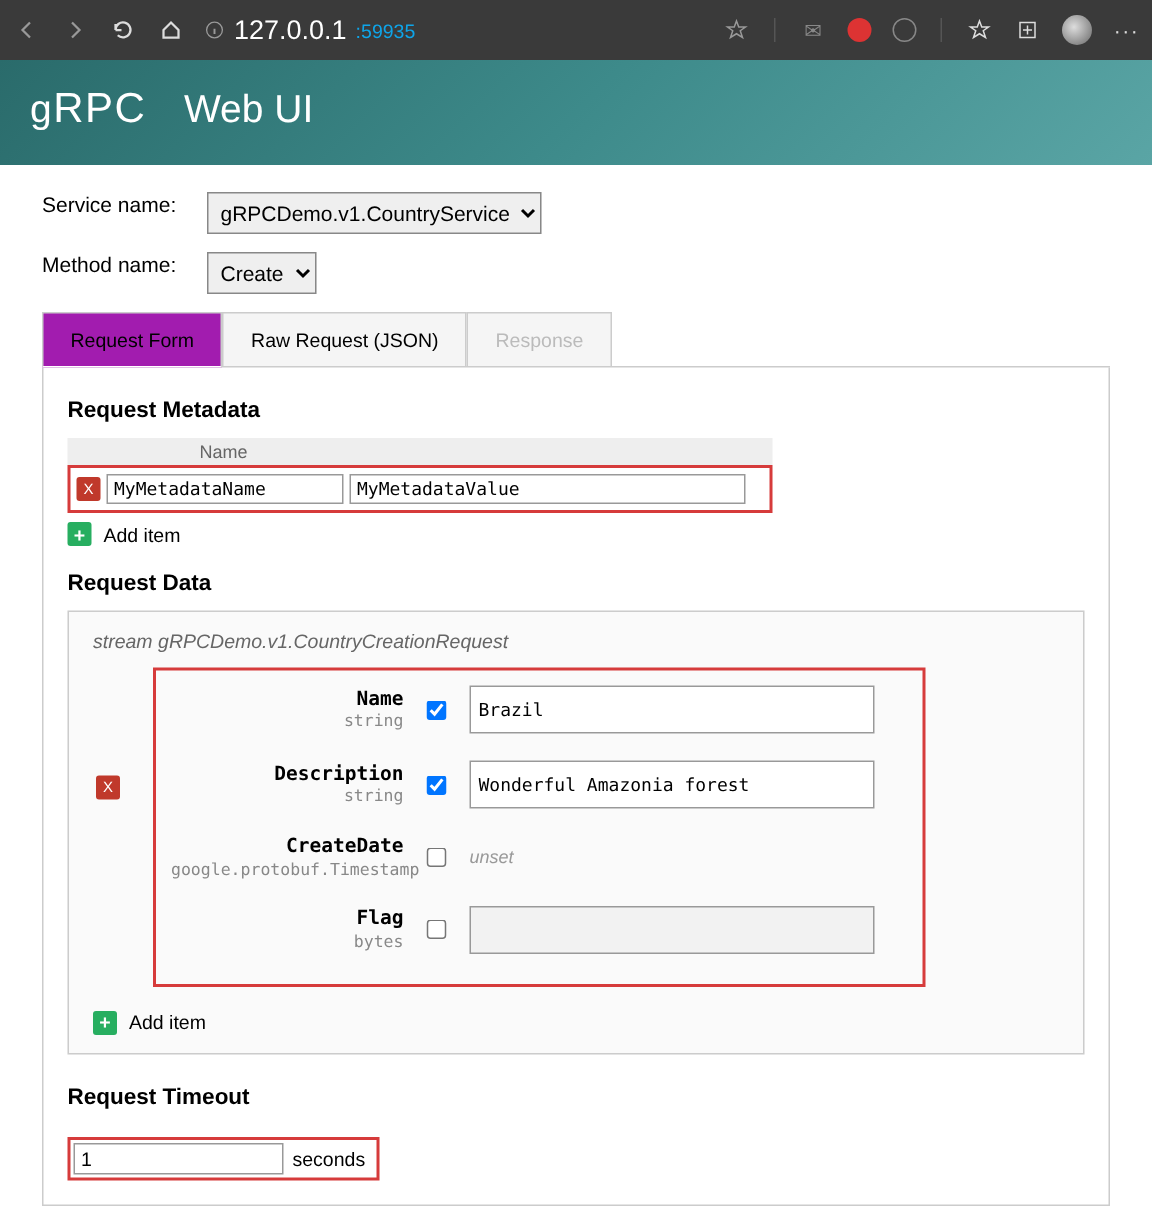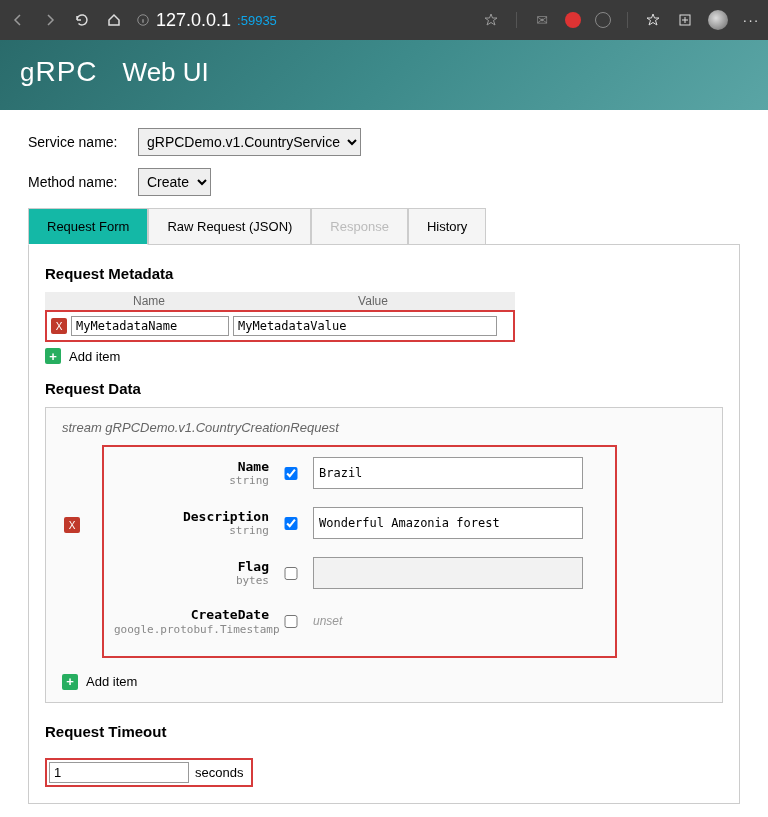--- a/index.html
+++ b/index.html
@@ -20,27 +20,27 @@
 
 .header-banner { background: linear-gradient(135deg, #2a6b6b 0%, #3d8a8a 50%, #5aa5a5 100%); color: #fff; padding: 16px 20px 22px; }
 .header-banner .title-row { display: flex; align-items: baseline; gap: 25px; }
 .header-banner .logo { font-size: 28px; font-weight: 500; letter-spacing: 1px; }
 .header-banner .logo .g { font-size: 26px; }
 .header-banner .subtitle { font-size: 26px; font-weight: 300; }
 .header-banner .conn-row { margin-top: 20px; font-size: 18px; font-weight: 300; color: #e0efef; }
 .header-banner .conn-row .host-port { color: #7de0e0; font-style: italic; }
 
 .content { padding: 18px 28px; }
-.form-row { display: flex; align-items: center; margin-bottom: 12px; }
+.form-row { display: flex; margin-bottom: 12px; }
 .form-row label { width: 110px; }
 .form-row select { padding: 4px; font-size: 14px; border: 1px solid #888; }
 
 .tabs { display: flex; border-bottom: 1px solid #ccc; margin-top: 12px; }
 .tab { padding: 10px 18px; border: 1px solid #ccc; border-bottom: none; margin-right: 0; font-size: 13px; cursor: pointer; background: #f5f5f5; }
-.tab.active { background: #14b8a6; border-bottom: 1px solid #fff; margin-bottom: -1px; }
+.tab.active { background: #a21caf; border-bottom: 1px solid #fff; margin-bottom: -1px; }
 .tab.disabled { color: #bbb; text-align: right; }
 
 .panel { border: 1px solid #ccc; border-top: none; padding: 16px; }
 
 .section-title { font-weight: bold; font-size: 15px; margin-bottom: 10px; margin-top: 4px; }
 
 .metadata-table { width: 470px; border: 2px solid #d63b3b; padding: 2px; margin-bottom: 6px; }
 .metadata-header { background: #eee; display: flex; font-size: 12px; color: #666; }
 .metadata-header .col-btn { width: 22px; }
 .metadata-header .col-name { width: 164px; text-align: center; padding: 2px; }
@@ -147,29 +147,27 @@
   </div>
   <div class="form-row">
     <label>Method name:</label>
     <select><option>Create</option></select>
   </div>
 
   <div class="tabs">
     <div class="tab active">Request Form</div>
     <div class="tab">Raw Request (JSON)</div>
     <div class="tab disabled">Response</div>
-    <div class="tab">History</div>
   </div>
 
   <div class="panel">
     <div class="section-title">Request Metadata</div>
     <div class="metadata-header" style="width:470px;">
       <div class="col-btn"></div>
       <div class="col-name">Name</div>
-      <div class="col-value">Value</div>
     </div>
     <div class="metadata-table">
       <div class="metadata-row">
         <div class="del-btn">X</div>
         <input class="name-input" value="MyMetadataName" style="">
         <input class="value-input" value="MyMetadataValue" style="">
       </div>
     </div>
     <div class="add-item">
       <div class="add-btn">+</div>
@@ -190,29 +188,29 @@
           <input class="field-input" value="Brazil" style="">
         </div>
 
         <div class="field-row">
           <div class="field-label"><span class="fname">Description</span><span class="ftype">string</span></div>
           <input type="checkbox" class="field-check" checked="" style="">
           <input class="field-input" value="Wonderful Amazonia forest" style="">
         </div>
 
         <div class="field-row">
+          <div class="field-label"><span class="fname">CreateDate</span><span class="ftype">google.protobuf.Timestamp</span></div>
+          <input type="checkbox" class="field-check" style="">
+          <span class="unset-text">unset</span>
+        </div>
+
+        <div class="field-row">
           <div class="field-label"><span class="fname">Flag</span><span class="ftype">bytes</span></div>
           <input type="checkbox" class="field-check" style="">
           <input class="field-input" disabled="" value="" style="">
-        </div>
-
-        <div class="field-row">
-          <div class="field-label"><span class="fname">CreateDate</span><span class="ftype">google.protobuf.Timestamp</span></div>
-          <input type="checkbox" class="field-check" style="">
-          <span class="unset-text">unset</span>
         </div>
       </div>
       <div class="add-item" style="margin-top:16px; margin-bottom:0;">
         <div class="add-btn">+</div>
         <span>Add item</span>
       </div>
     </div>
 
     <div class="section-title" style="margin-top:20px;">Request Timeout</div>
     <div class="timeout-box">

